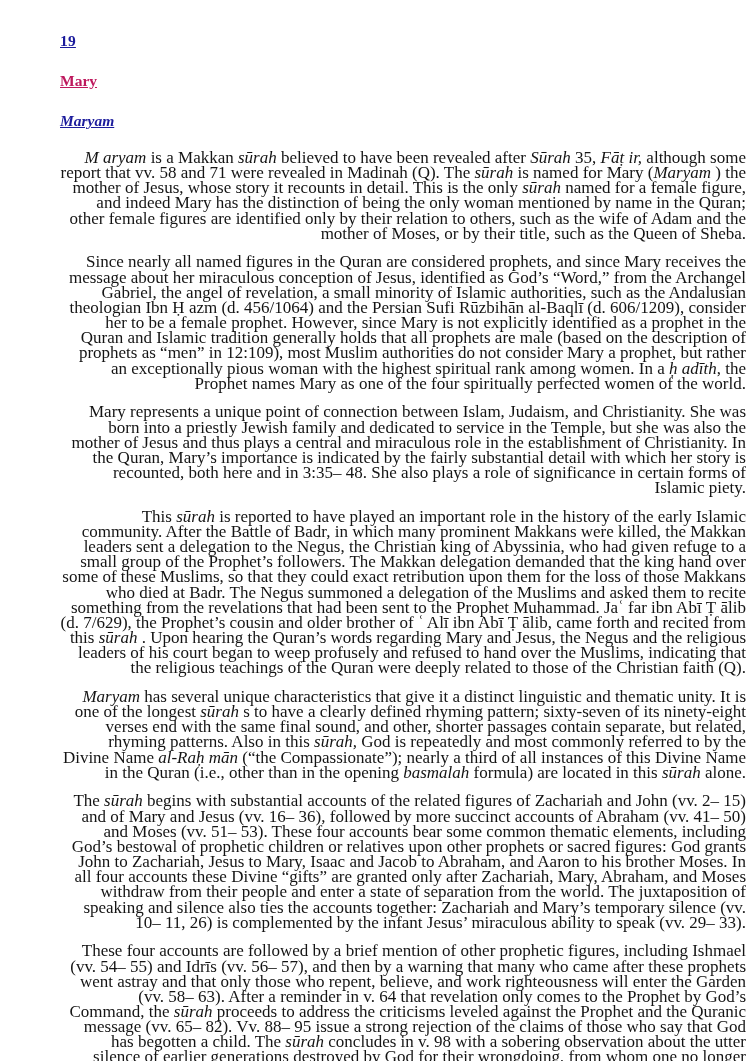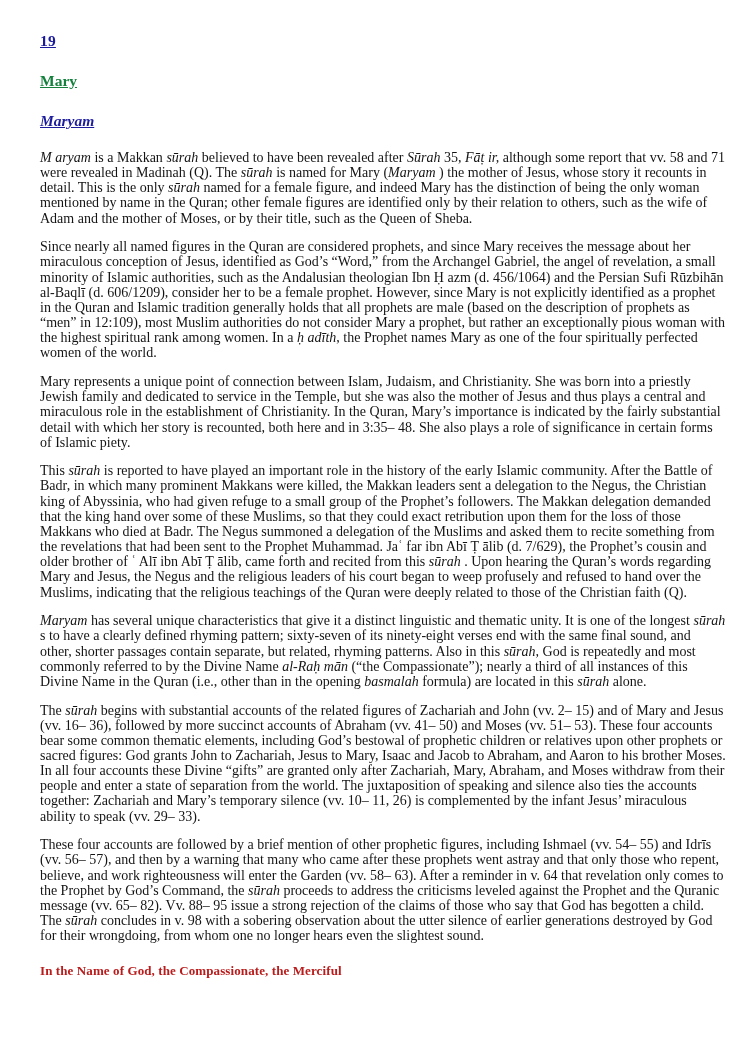--- a/index.html
+++ b/index.html
@@ -12,54 +12,54 @@
     height: 1061px;
     font-family: "Liberation Serif", "DejaVu Serif", serif;
     color: #111111;
     overflow: hidden;
   }
   .page {
     position: relative;
     width: 749px;
     height: 1061px;
     box-sizing: border-box;
-    padding: 28px 26px 0 40px;
+    padding: 28px 26px 0 60px;
   }
   .chapter-number {
     font-size: 15.5px;
     font-weight: bold;
     color: #1b1b9c;
     text-decoration: underline;
     display: inline-block;
     margin: 0 0 0 0;
     letter-spacing: 0.2px;
   }
   .row-number { margin-top: 4px; margin-bottom: 22px; }
   .title-en {
     font-size: 15.5px;
     font-weight: bold;
-    color: #15803d;
+    color: #be185d;
     text-decoration: underline;
     display: inline-block;
   }
   .row-title-en { margin-bottom: 22px; }
   .title-ar {
     font-size: 15.5px;
     font-weight: bold;
     font-style: italic;
     color: #1b1b9c;
     text-decoration: underline;
     display: inline-block;
   }
   .row-title-ar { margin-bottom: 20px; }
 
   .para {
-    font-size: 14px;
+    font-size: 17px;
     line-height: 15.15px;
-    text-align: left;
+    text-align: right;
     margin: 0 0 13.5px 0;
     color: #141414;
     width: 686px;
   }
   .para i { font-style: italic; }
 
   .basmalah {
     font-size: 13px;
     font-weight: bold;
     color: #b91c1c;

